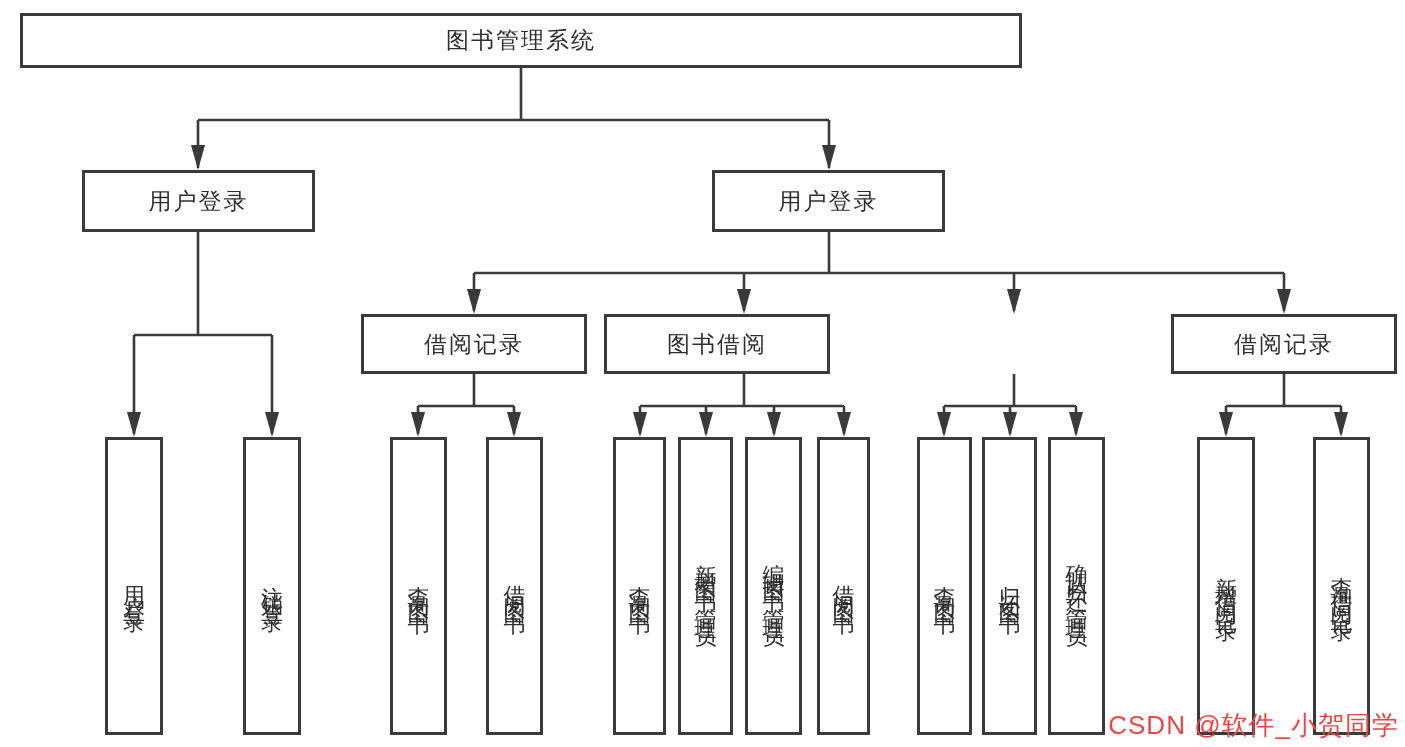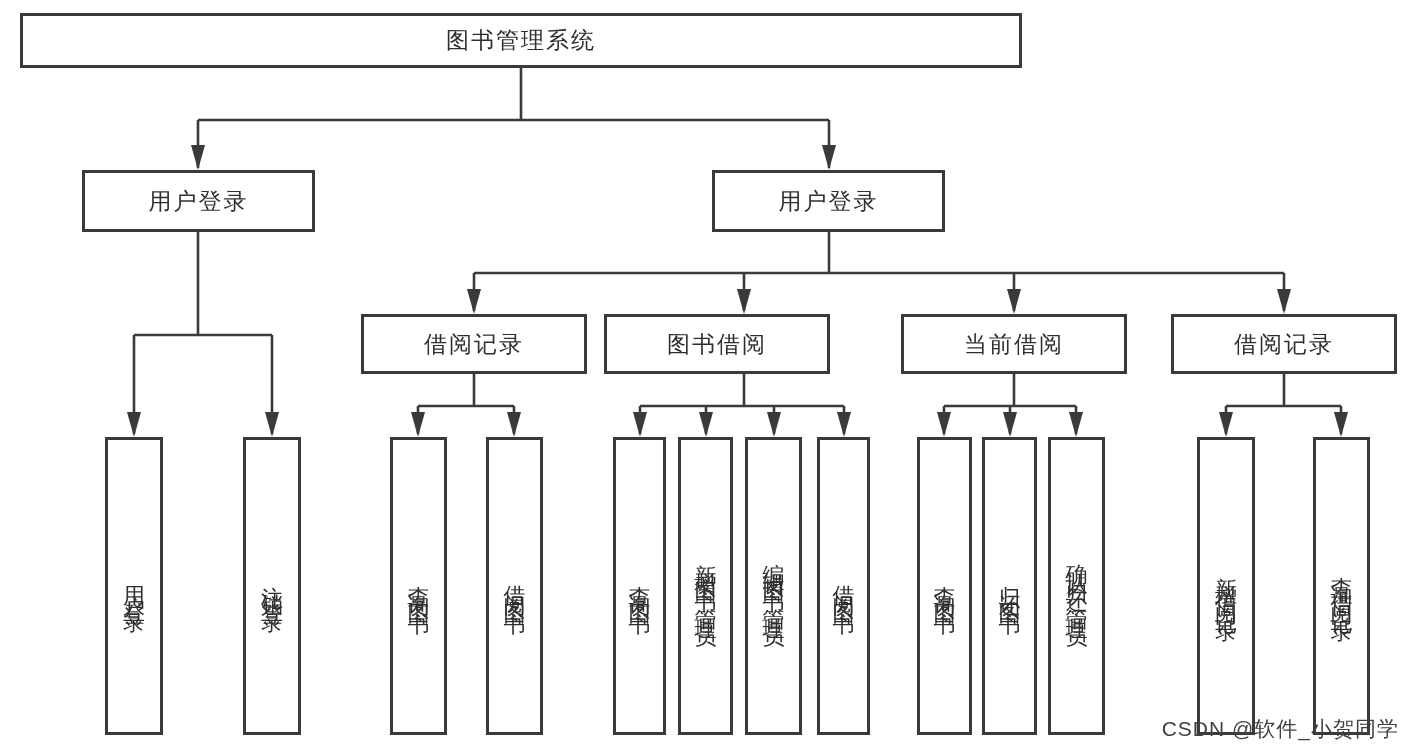--- a/index.html
+++ b/index.html
@@ -15,22 +15,22 @@
   }
   .vbox{
     position:absolute;top:437px;height:298px;box-sizing:border-box;border:3px solid #3a3a3a;
     background:#ffffff;display:flex;align-items:center;justify-content:center;z-index:2;
   }
   .vtext{
     writing-mode:vertical-rl;font-size:22px;letter-spacing:9px;line-height:1;
     color:#2f2f2f;white-space:nowrap;
   }
   .watermark{
-    position:absolute;right:6px;bottom:4px;font-size:21px;letter-spacing:1px;
-    color:#404040;z-index:6;white-space:nowrap;
+    position:absolute;right:6px;bottom:4px;font-size:26px;letter-spacing:1px;
+    color:#ef4444;z-index:6;white-space:nowrap;
   }
 </style>
 </head>
 <body>
 
 <div id="stage">
 
   <svg id="connectors" viewBox="0 0 1405 747" xmlns="http://www.w3.org/2000/svg">
     <g stroke="#3a3a3a" stroke-width="2.6" fill="none">
       <path d="M521 68 L521 120 M198 120 L829 120 M198 120 L198 168 M829 120 L829 168"></path>
@@ -74,23 +74,20 @@
   <div class="hbox" style="left:712px;top:170px;width:233px;height:62px">
     <span>用户登录</span>
   </div>
 
   <div class="hbox" style="left:361px;top:314px;width:226px;height:60px">
     <span>借阅记录</span>
   </div>
   <div class="hbox" style="left:604px;top:314px;width:226px;height:60px">
     <span>图书借阅</span>
   </div>
-  <div class="hbox" style="left:901px;top:314px;width:226px;height:60px">
-    <span>当前借阅</span>
-  </div>
   <div class="hbox" style="left:1171px;top:314px;width:226px;height:60px">
     <span>借阅记录</span>
   </div>
 
   <div class="vbox" style="left:105px;width:58px">
     <span class="vtext">用户登录</span>
   </div>
   <div class="vbox" style="left:243px;width:58px">
     <span class="vtext">注销登录</span>
   </div>

